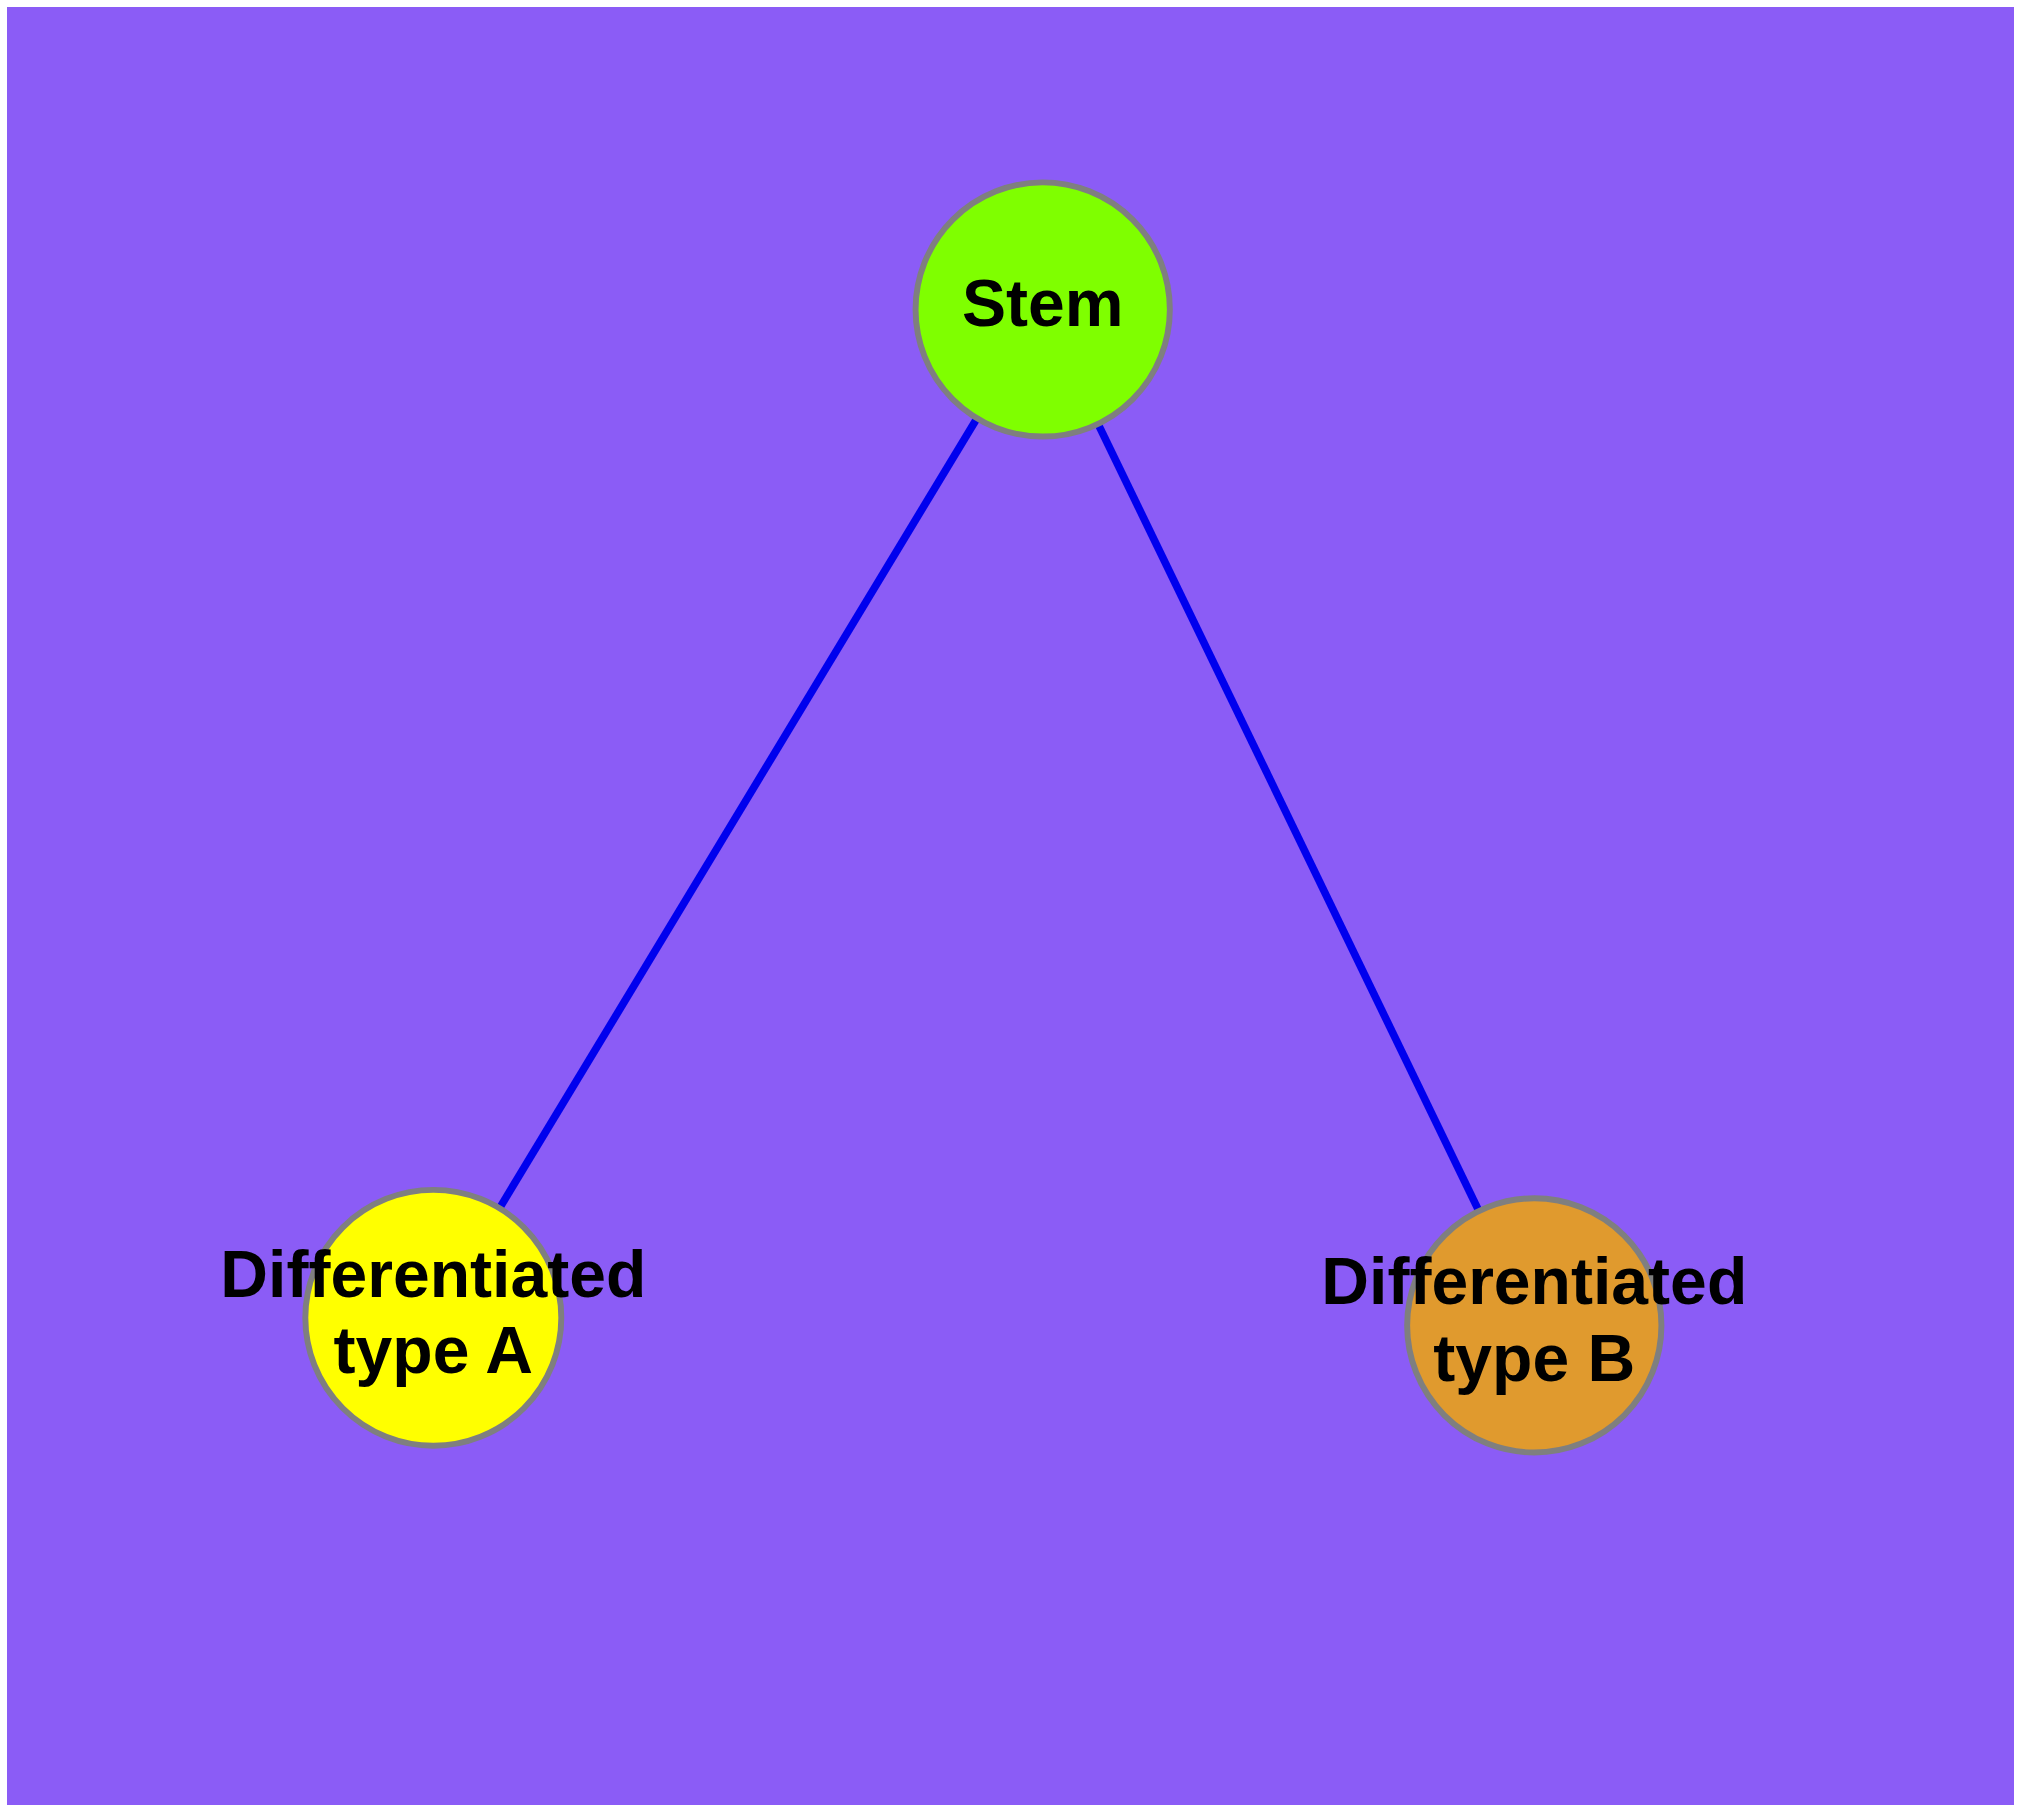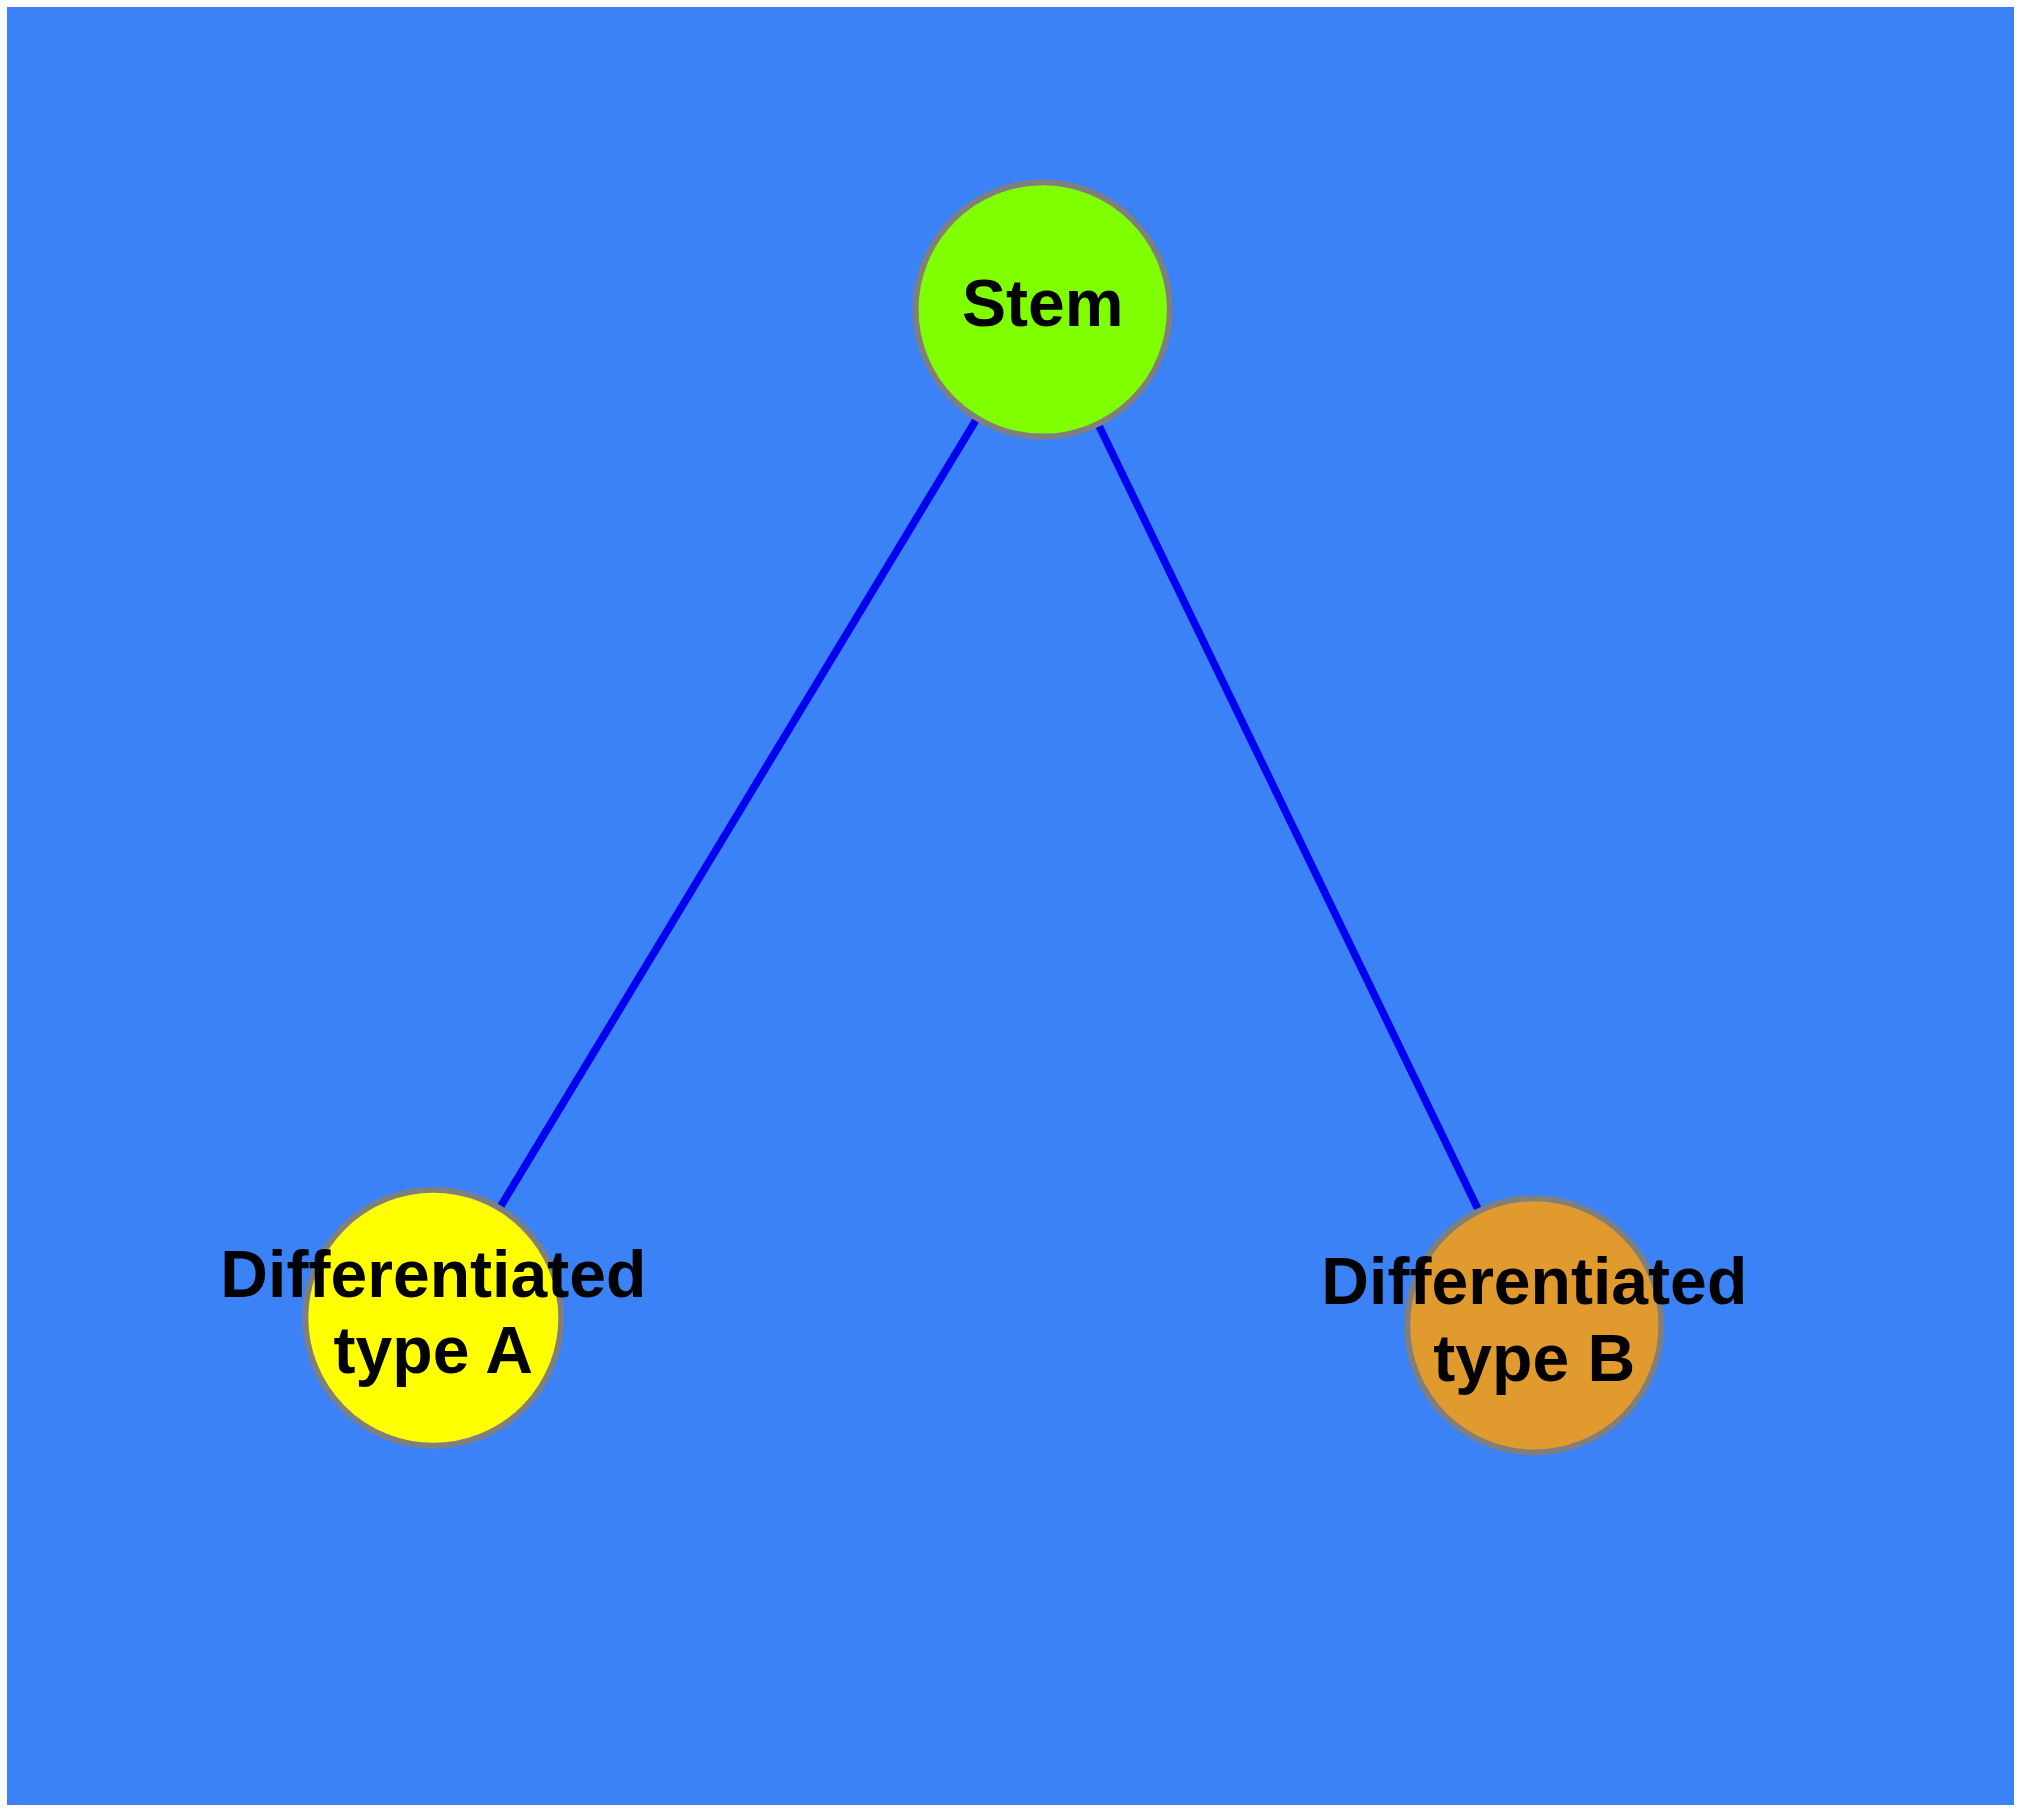--- a/index.html
+++ b/index.html
@@ -15,21 +15,21 @@
     background: #ffffff;
     overflow: hidden;
     font-family: "Liberation Sans", "DejaVu Sans", sans-serif;
   }
   #plot-area {
     position: absolute;
     left: 6.8px;
     top: 6.8px;
     width: 2007px;
     height: 1798px;
-    background: #3b82f6;
+    background: #8b5cf6;
   }
   #graph-svg {
     position: absolute;
     left: 0;
     top: 0;
     width: 100%;
     height: 100%;
     display: block;
   }
   .graph-edge {

